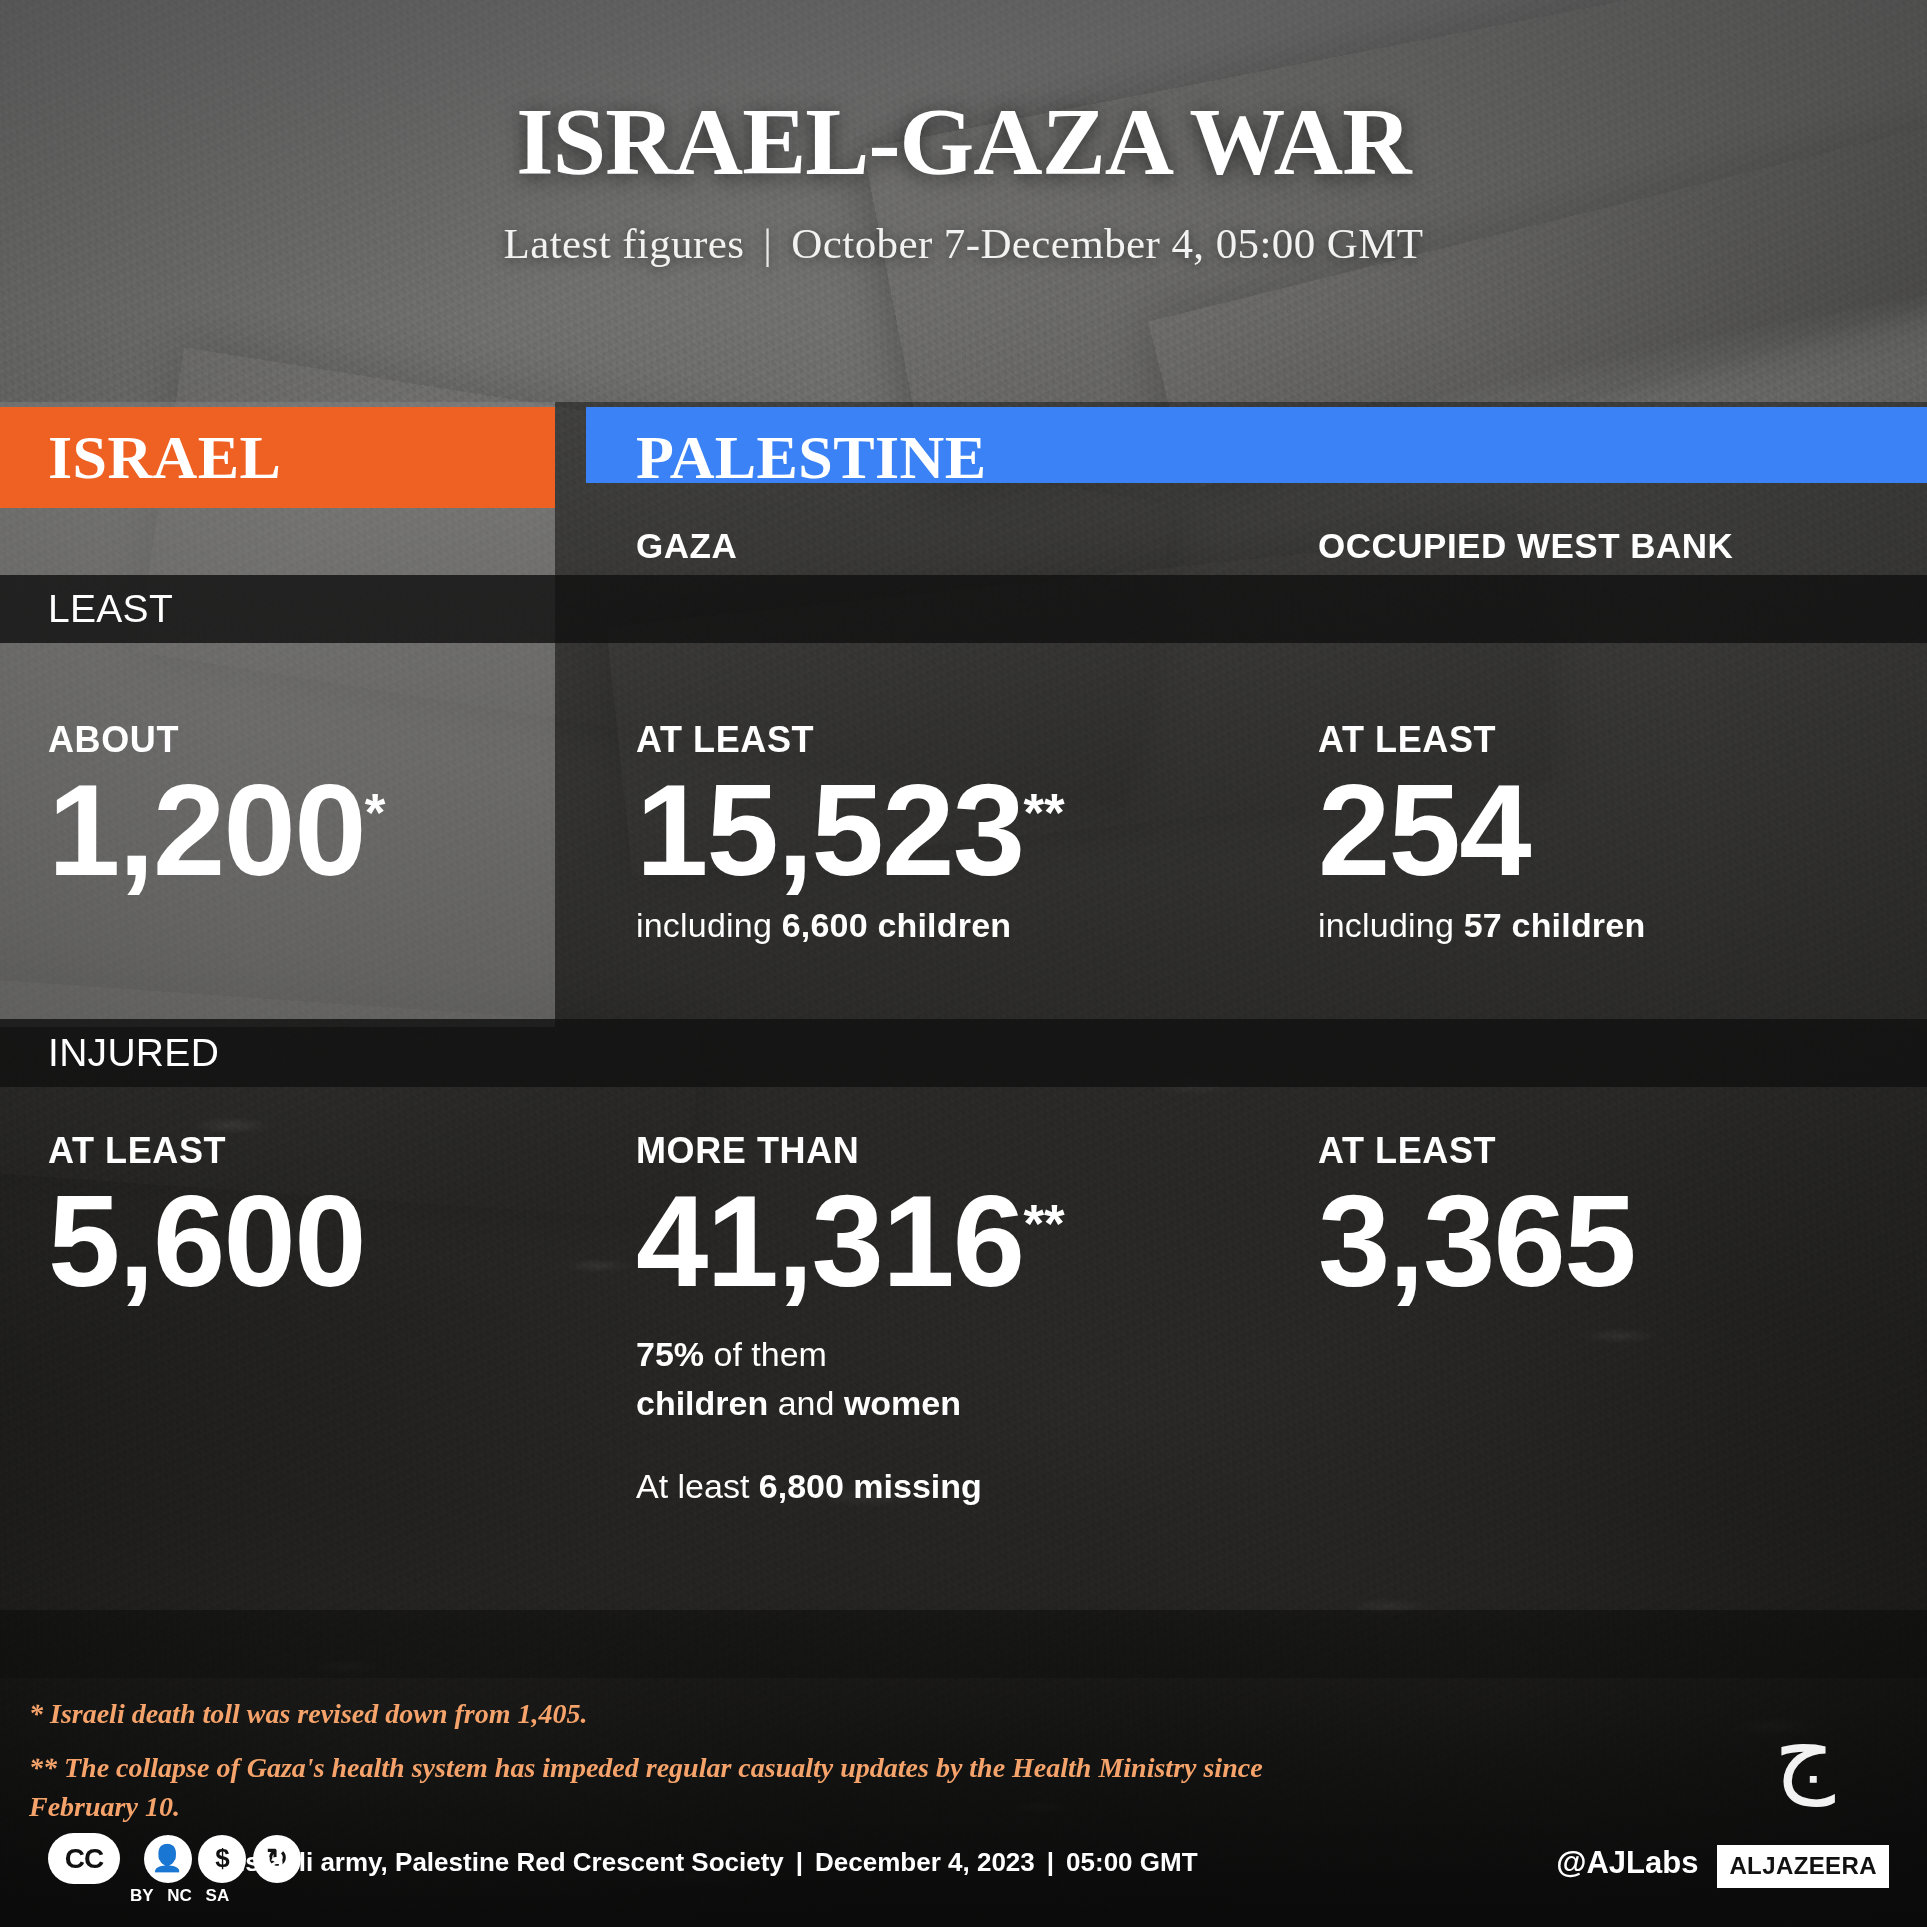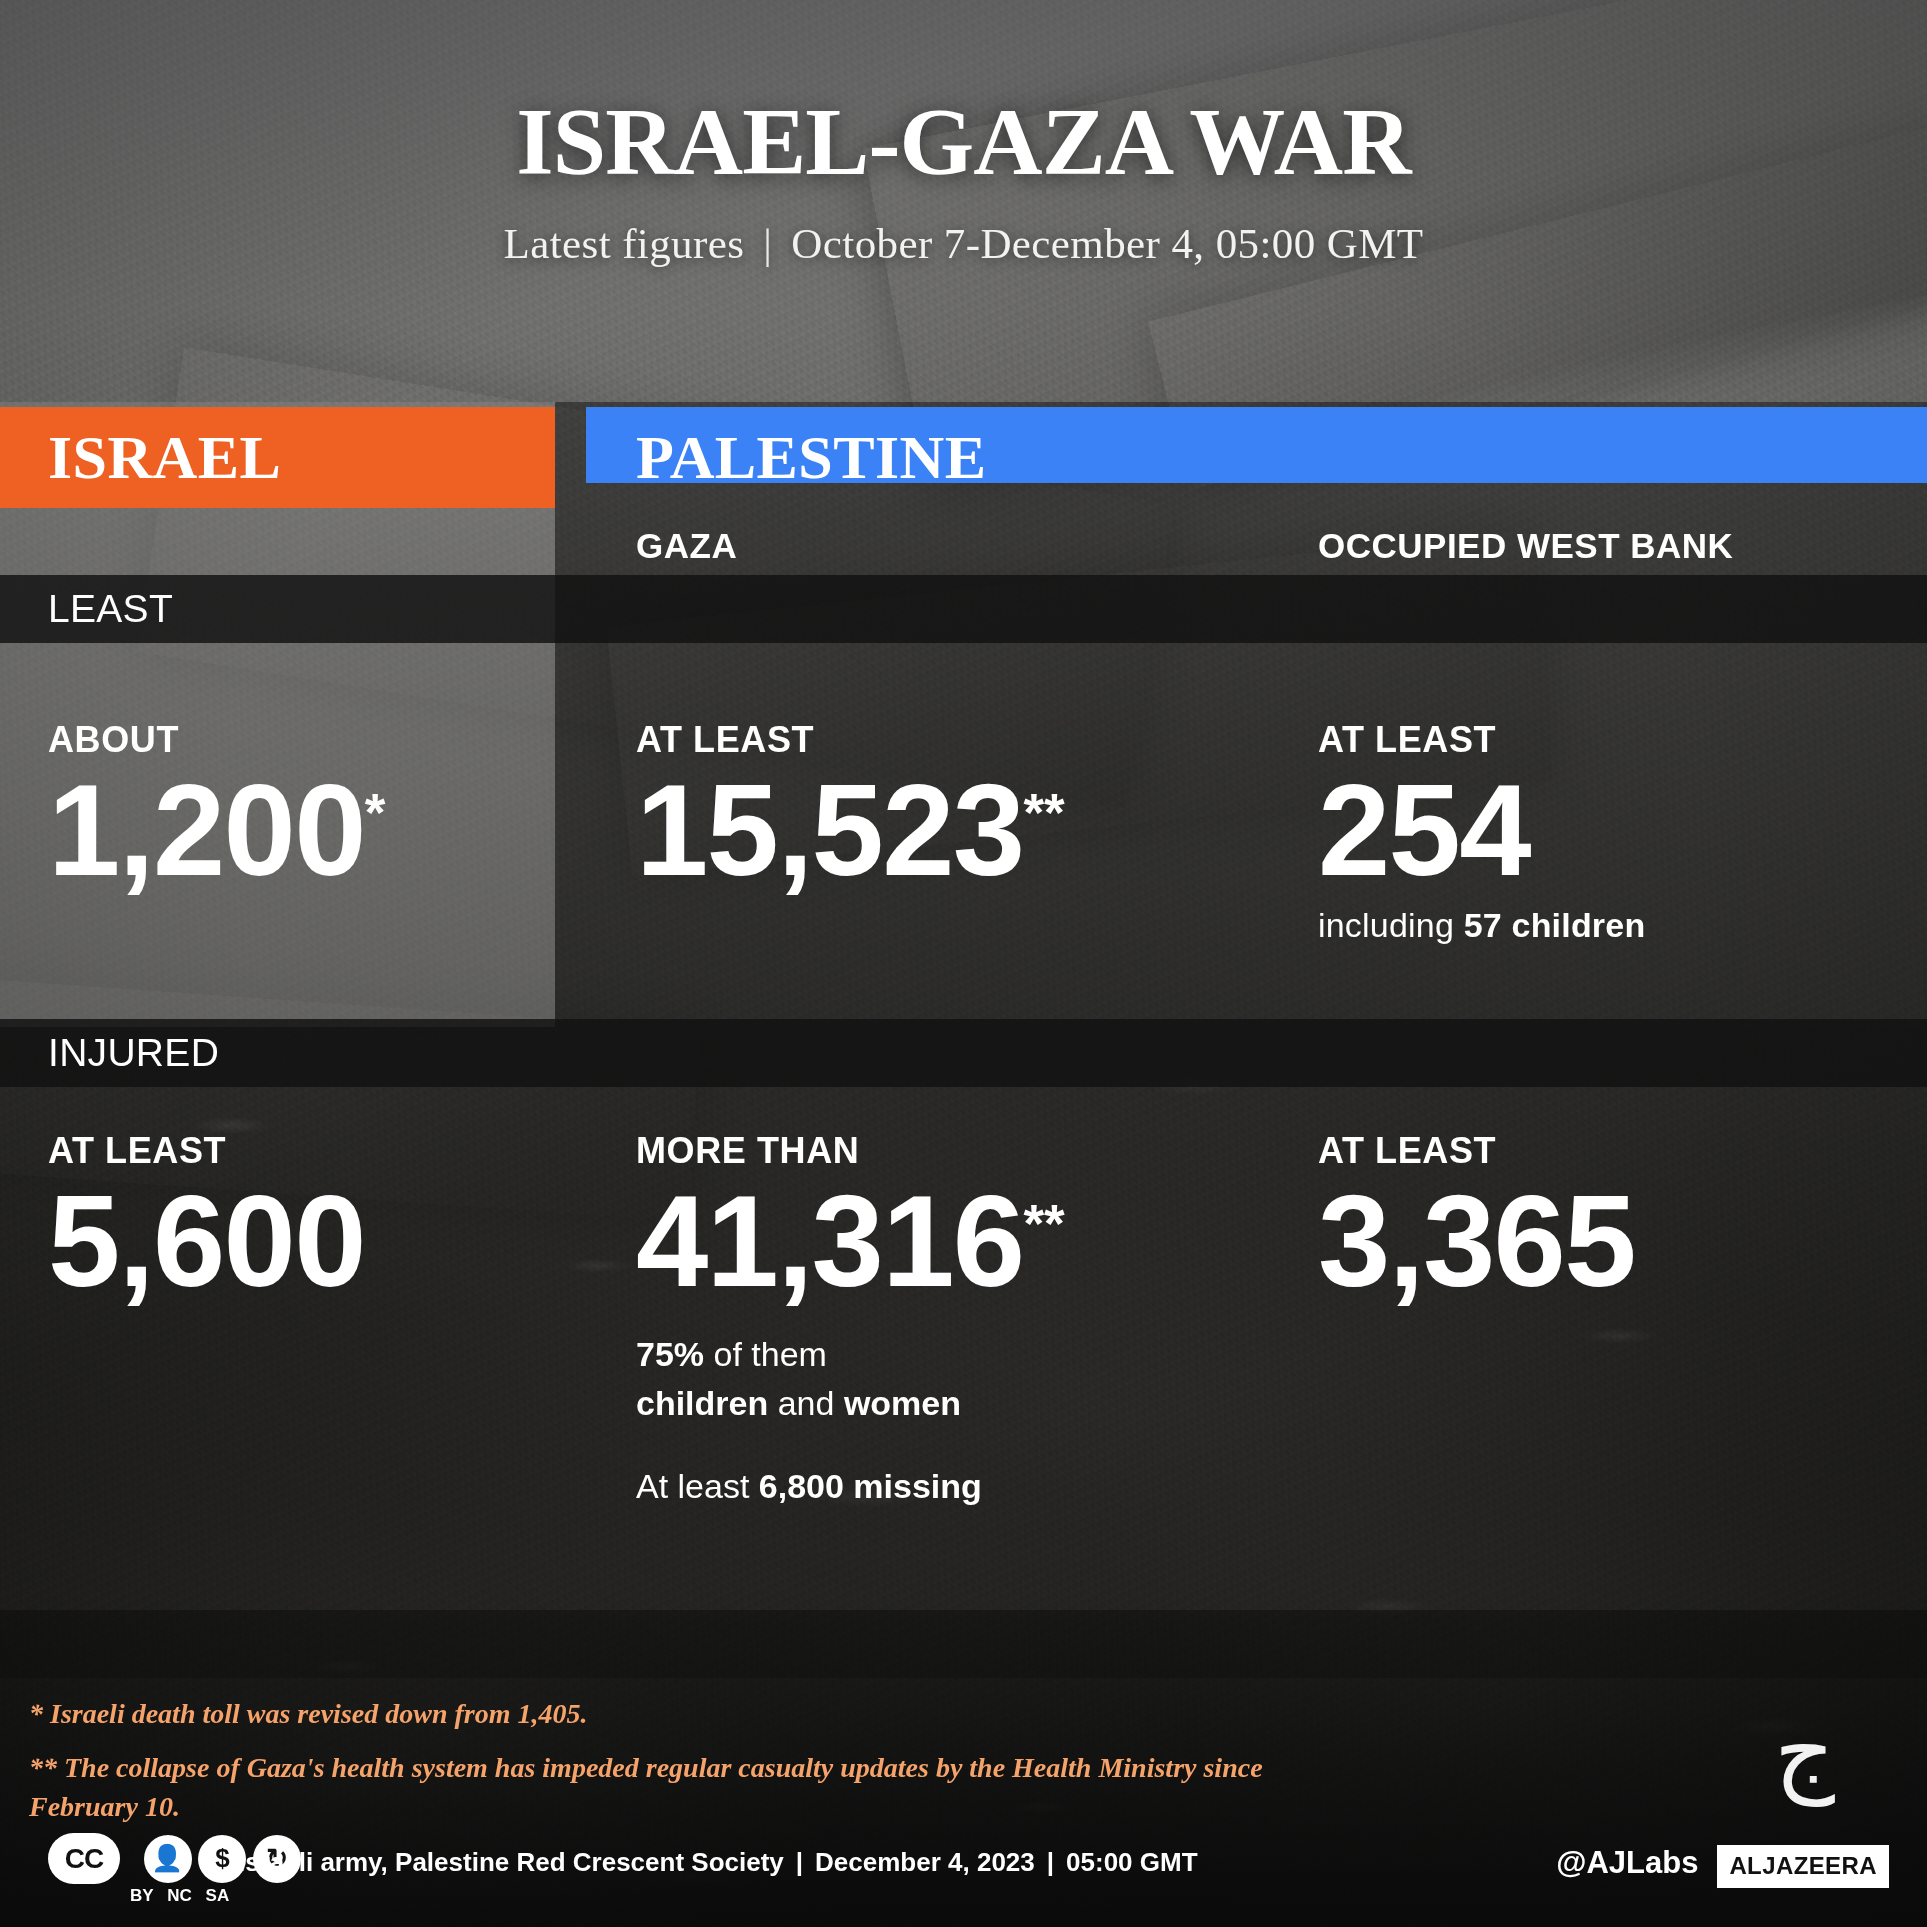--- a/index.html
+++ b/index.html
@@ -367,20 +367,21 @@
   </div>
 
   <div class="stat stat-il-killed">
     <div class="stat-qualifier">ABOUT</div>
     <div class="stat-number"><span>1,200</span><span class="ast">*</span></div>
   </div>
 
   <div class="stat stat-gz-killed">
     <div class="stat-qualifier">AT LEAST</div>
     <div class="stat-number"><span>15,523</span><span class="ast">**</span></div>
+    <div class="stat-sub"><span>including </span><b>6,600 children</b></div>
   </div>
 
   <div class="stat stat-wb-killed">
     <div class="stat-qualifier">AT LEAST</div>
     <div class="stat-number"><span>254</span></div>
     <div class="stat-sub"><span>including </span><b>57 children</b></div>
   </div>
 
   <div class="band band-injured">
     <div class="band-label">INJURED</div>

